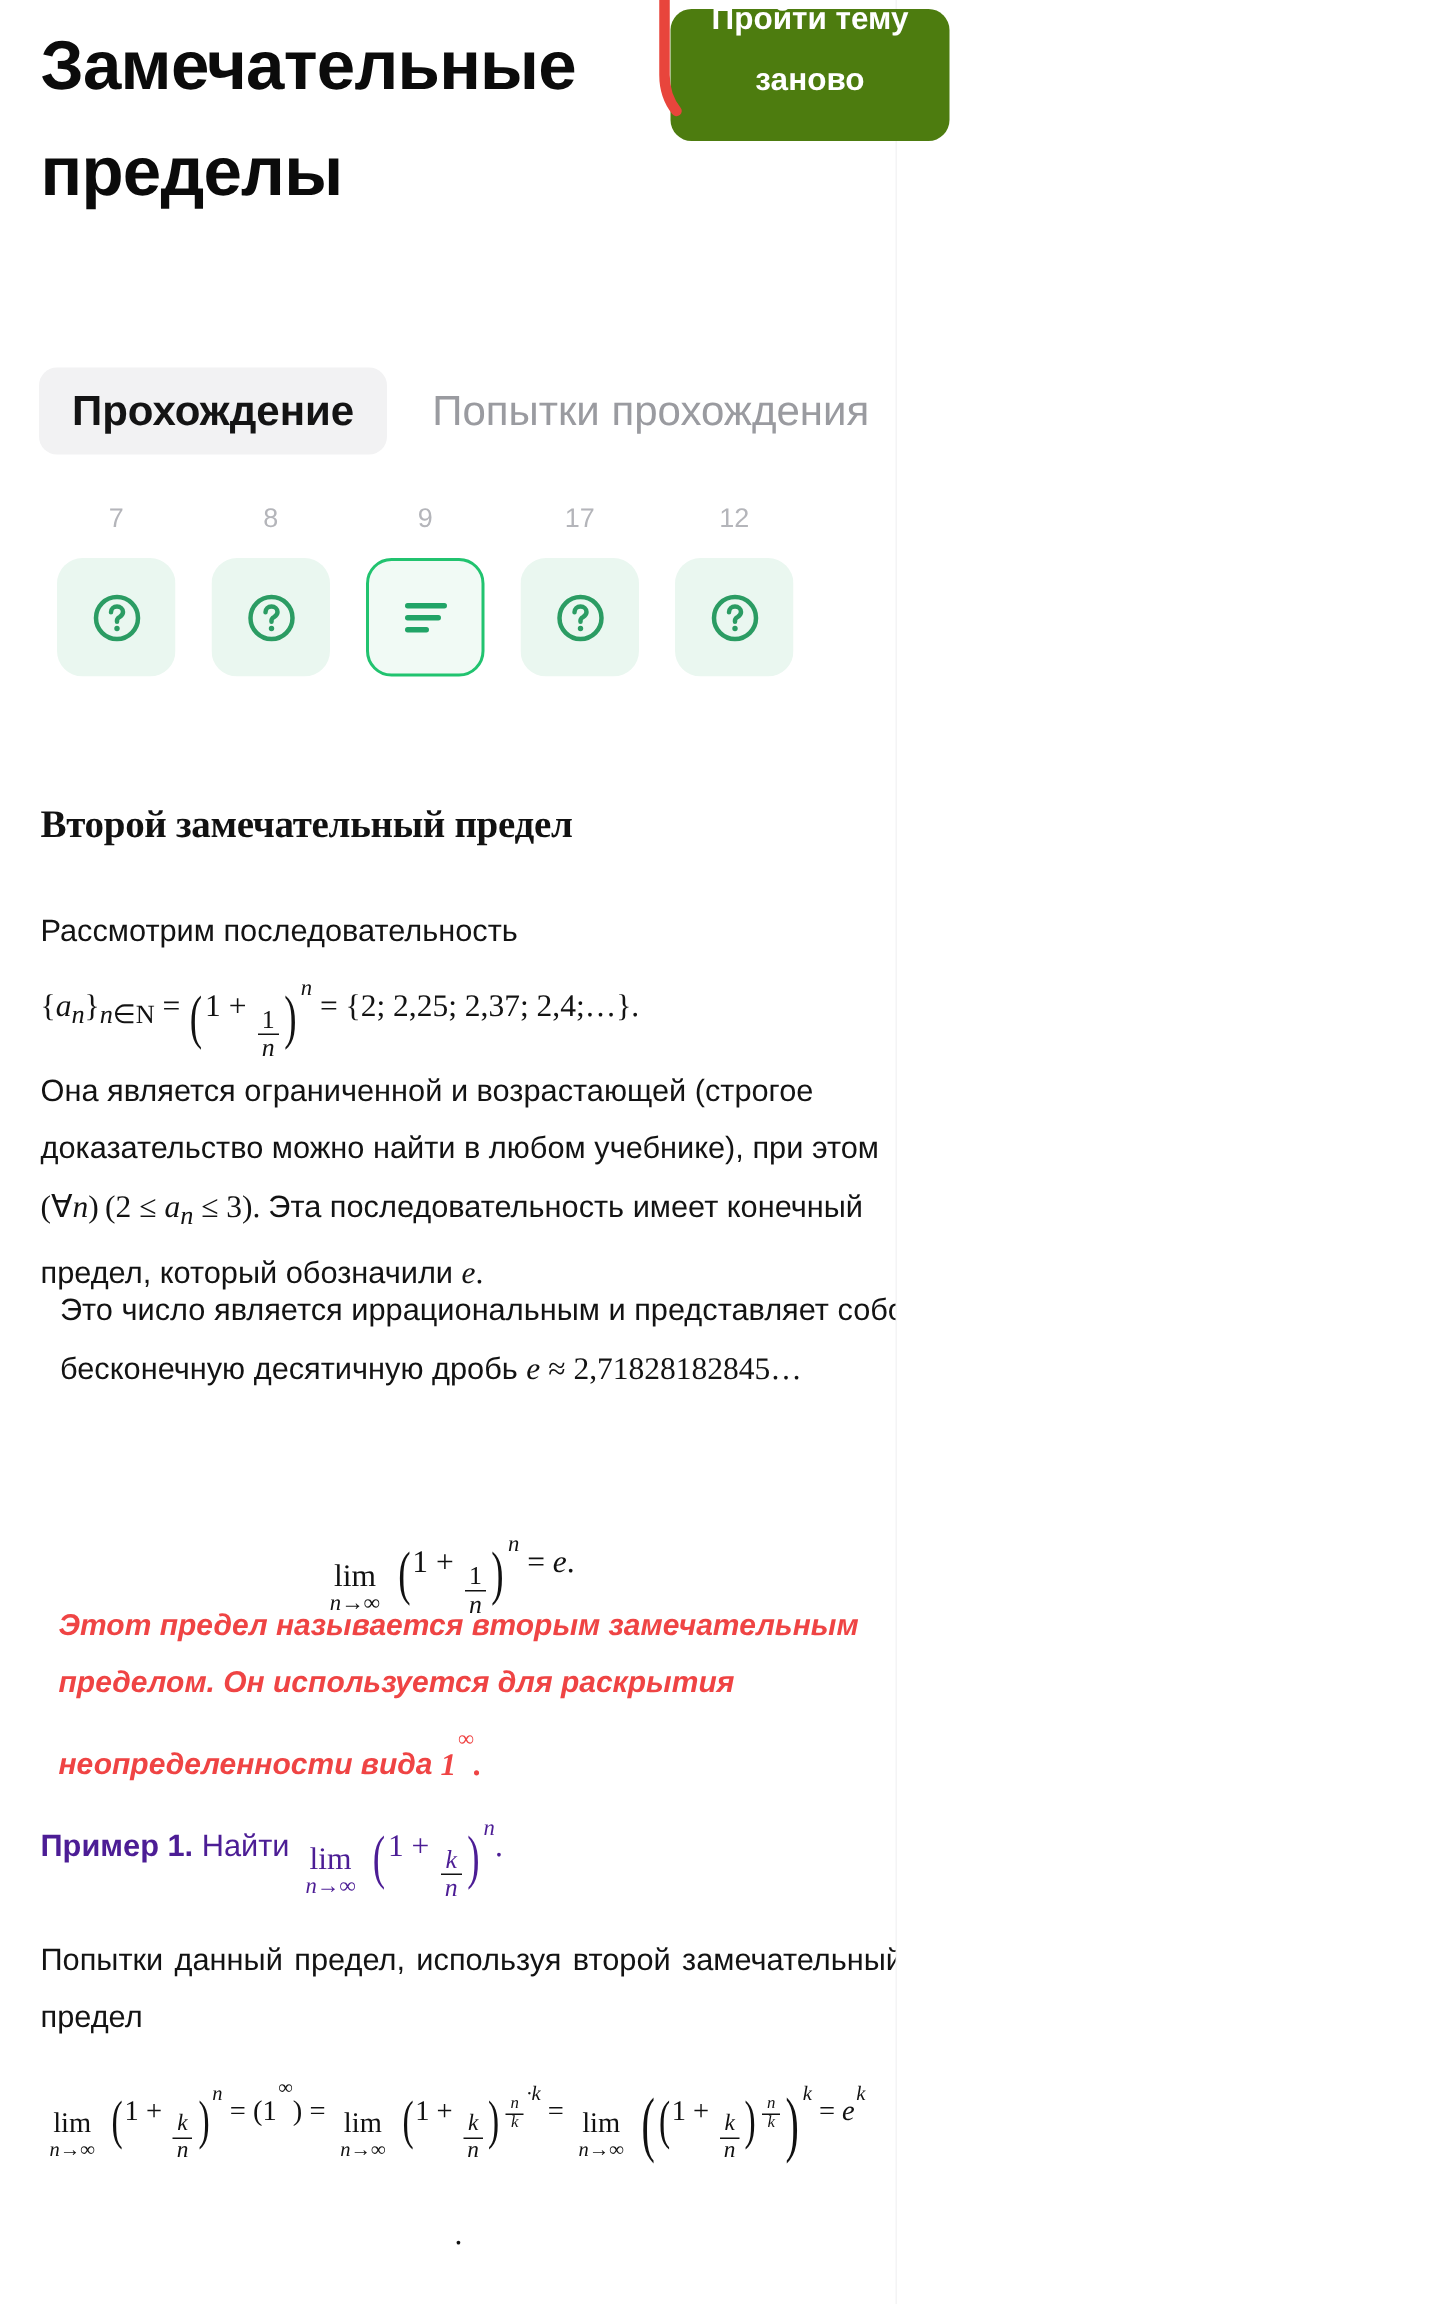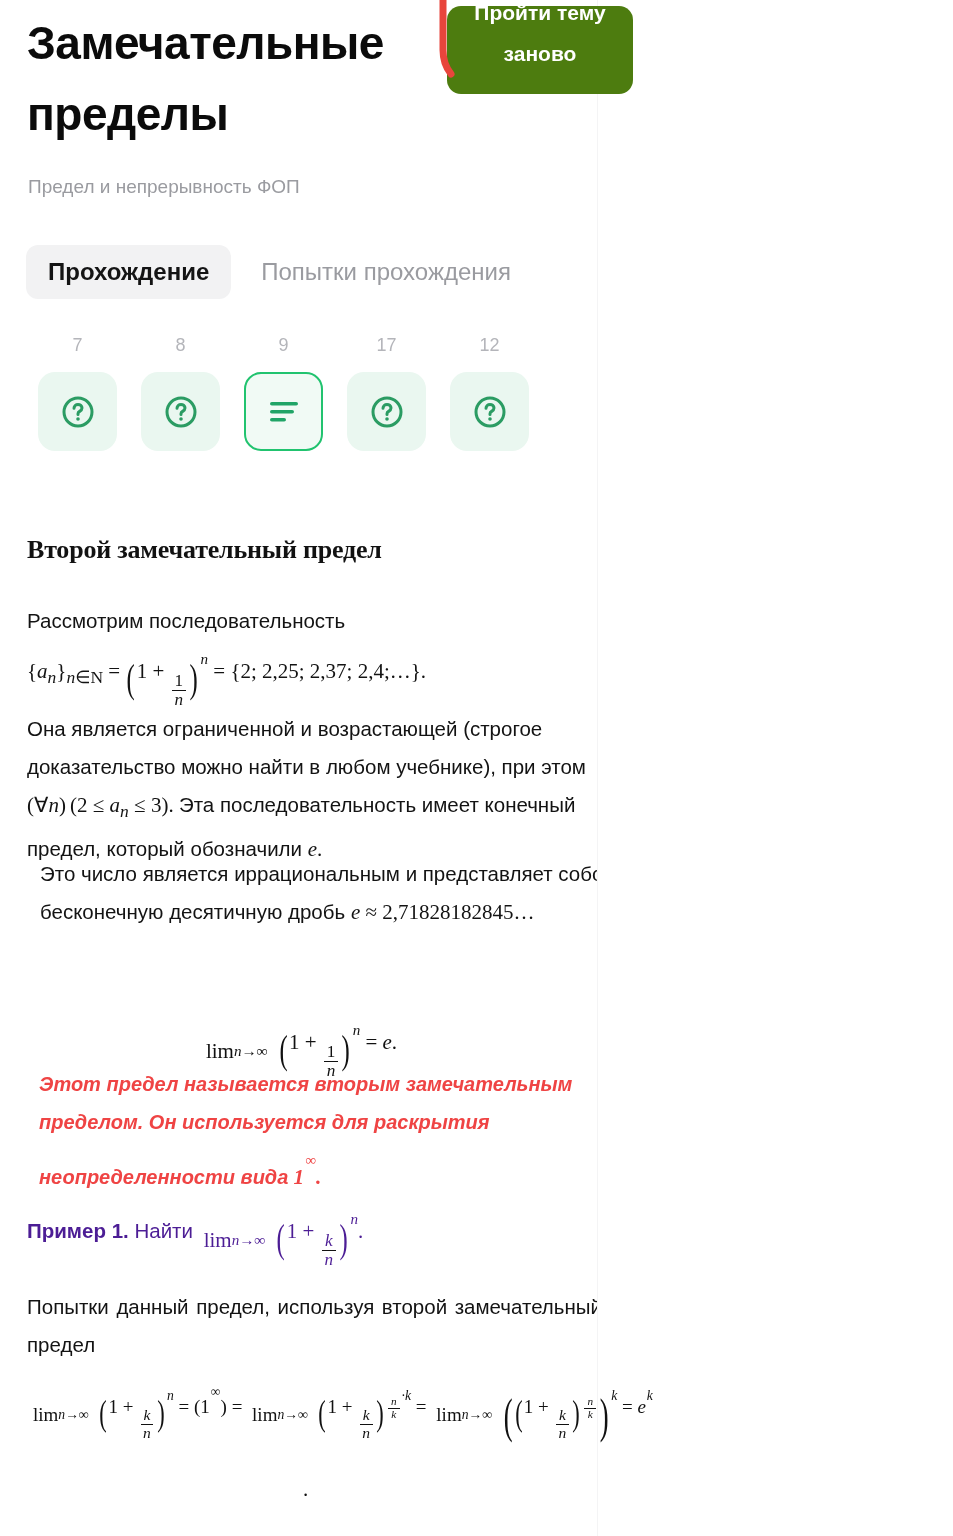--- a/index.html
+++ b/index.html
@@ -53,21 +53,21 @@
   .tabs {
     position: absolute;
     left: 26px;
     top: 245px;
     display: flex;
     align-items: center;
     gap: 8px;
     white-space: nowrap;
   }
   .tab {
-    font-size: 24px;
+    font-size: 28px;
     color: #9a9ba0;
     padding: 13px 22px;
     border-radius: 12px;
     background: transparent;
     font-weight: 400;
     cursor: pointer;
   }
   .tab.active {
     background: #f2f2f3;
     color: #141414;
@@ -199,20 +199,21 @@
     font-size: 2.55em;
     font-weight: 300;
     vertical-align: -0.40em;
     transform: scaleX(0.55);
     margin: 0 -2px;
   }
   .sup { font-size: 0.72em; vertical-align: 0.95em; font-style: italic; margin-left: 1px; }
   .sup-up { font-size: 0.72em; vertical-align: 1.25em; margin-left: 1px; }
   .limop {
     display: inline-flex;
+    flex-direction: column;
     align-items: center;
     vertical-align: -0.42em;
     line-height: 1.04;
     margin: 0 5px;
   }
   .limop .lim-top { font-size: 1em; }
   .limop .lim-bot { font-size: 0.72em; font-style: italic; }
 
   .display-math {
     position: absolute;
@@ -276,21 +277,20 @@
   }
 </style>
 </head>
 <body>
 
 <div class="page">
 
   <div class="content-column">
 
     <h1 class="page-title">Замечательные пределы</h1>
-    <div class="subtitle">Предел и непрерывность ФОП</div>
 
     <div class="tabs">
       <div class="tab active">Прохождение</div>
       <div class="tab">Попытки прохождения</div>
     </div>
 
     <div class="steps">
 
       <div class="step">
         <div class="step-num">7</div>

